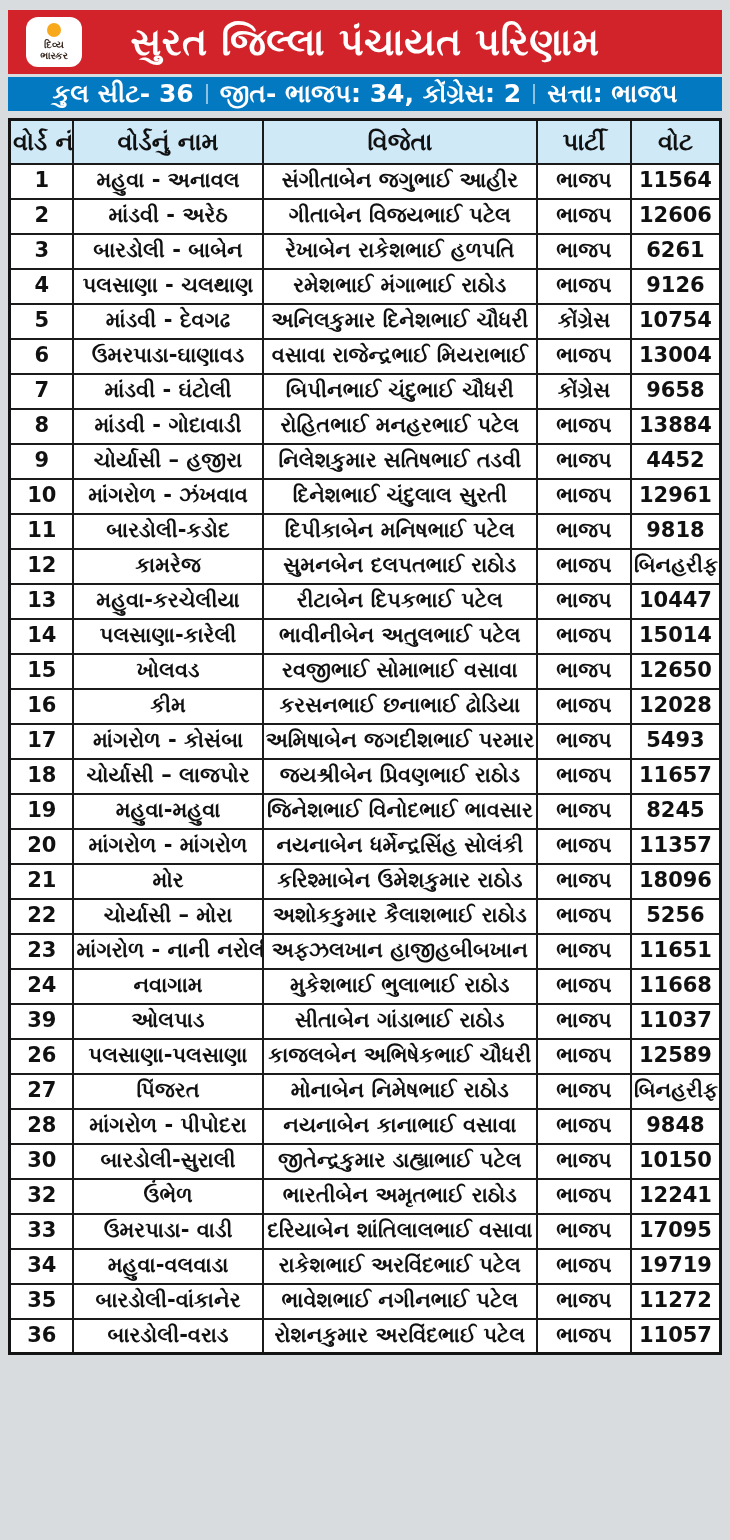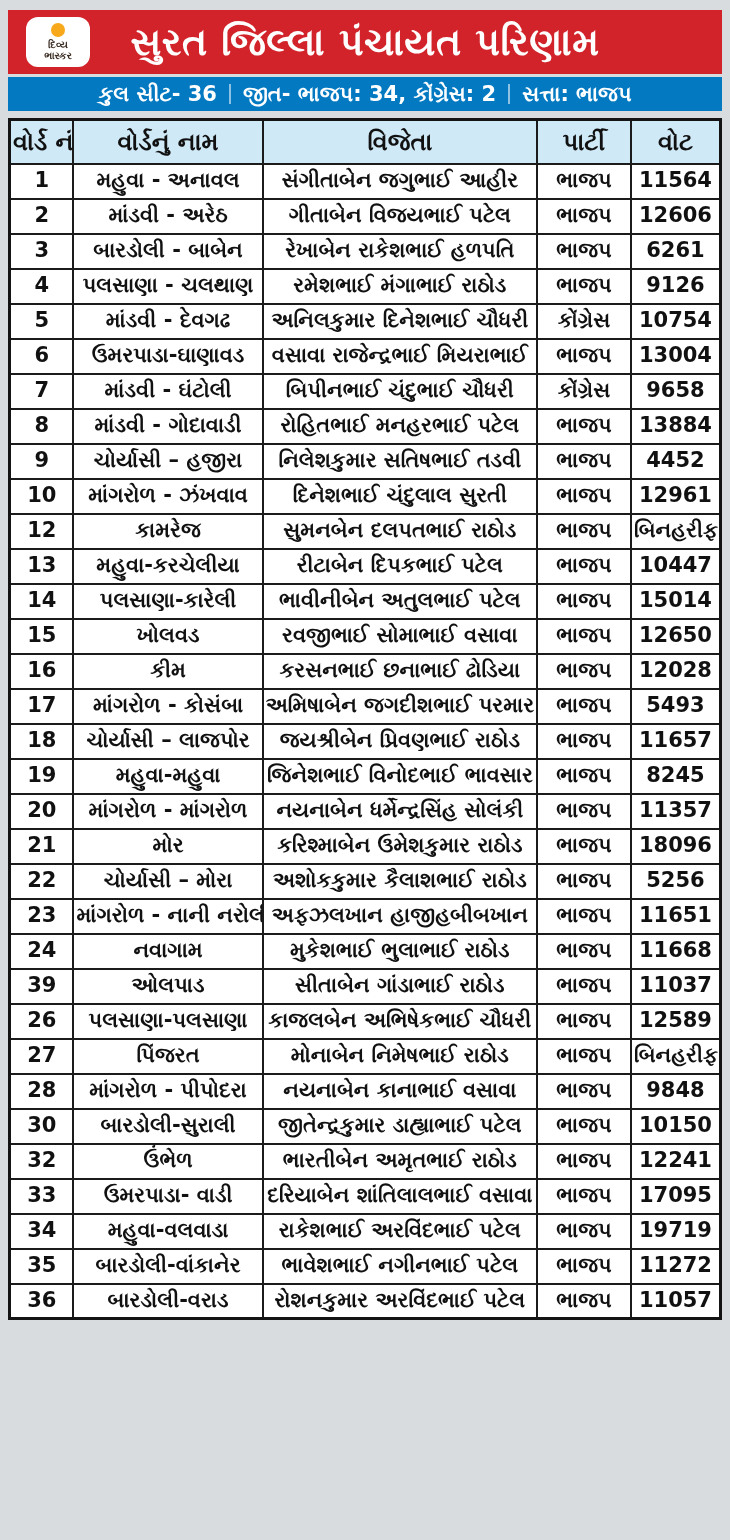--- a/index.html
+++ b/index.html
@@ -25,21 +25,21 @@
   .page-title {
     color: #ffffff;
     font-size: 38px;
     font-weight: bold;
     letter-spacing: 0.5px;
     white-space: nowrap;
   }
   .logo {
     position: absolute;
     left: 18px; top: 7px;
-    width: 64px; height: 50px;
+    width: 56px; height: 50px;
     background: #ffffff;
     border-radius: 12px;
     display: flex; flex-direction: column;
     align-items: center; justify-content: center;
     line-height: 1;
   }
   .logo-sun {
     width: 14px; height: 14px;
     border-radius: 50%;
     background: #f7a81b;
@@ -54,21 +54,21 @@
   }
   
   .summary-bar {
     margin-top: 3px;
     height: 34px;
     background: #0379c2;
     display: flex; align-items: center; justify-content: center;
   }
   .summary-seg {
     color: #ffffff;
-    font-size: 21px;
+    font-size: 25px;
     font-weight: bold;
     white-space: nowrap;
   }
   .seg-divider {
     width: 2px; height: 20px;
     background: rgba(255,255,255,0.55);
     margin: 0 12px;
   }
   
   .results-table {
@@ -214,20 +214,27 @@
           <td>4452</td>
         </tr>
         <tr>
           <td>10</td>
           <td>માંગરોળ - ઝંખવાવ</td>
           <td>દિનેશભાઈ ચંદુલાલ સુરતી</td>
           <td>ભાજપ</td>
           <td>12961</td>
         </tr>
         <tr>
+          <td>11</td>
+          <td>બારડોલી-કડોદ</td>
+          <td>દિપીકાબેન મનિષભાઈ પટેલ</td>
+          <td>ભાજપ</td>
+          <td>9818</td>
+        </tr>
+        <tr>
           <td>12</td>
           <td>કામરેજ</td>
           <td>સુમનબેન દલપતભાઈ રાઠોડ</td>
           <td>ભાજપ</td>
           <td>બિનહરીફ</td>
         </tr>
         <tr>
           <td>13</td>
           <td>મહુવા-કરચેલીયા</td>
           <td>રીટાબેન દિપકભાઈ પટેલ</td>

